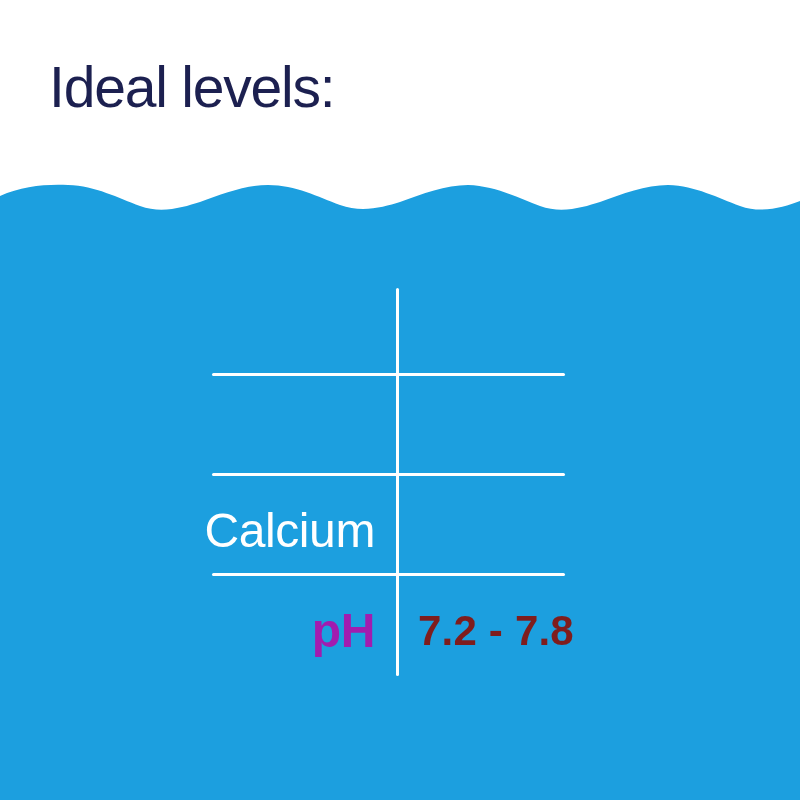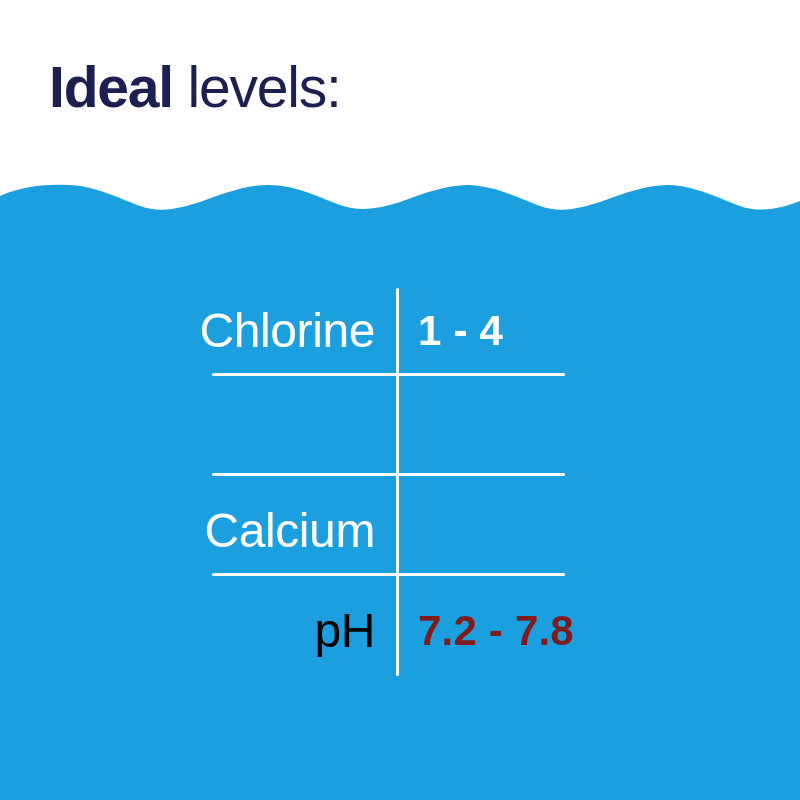--- a/index.html
+++ b/index.html
@@ -28,21 +28,21 @@
     position: absolute;
     left: 49px;
     top: 59px;
     white-space: nowrap;
     line-height: 1;
     font-size: 57px;
     letter-spacing: -1.2px;
     color: #1c2050;
   }
   .title-bold {
-    font-weight: 700;
+    font-weight: 400;
     text-align: right;
   }
   .title-regular {
     font-weight: 400;
     margin-top: 32px;
   }
 
   
   .water {
     position: absolute;
@@ -161,29 +161,25 @@
     </svg>
   </div>
 
   <div class="levels-table">
 
     <div class="v-divider" style="background: rgb(255, 255, 255);"></div>
     <div class="h-divider r1" style="background: rgb(255, 255, 255);"></div>
     <div class="h-divider r2" style="background: rgb(255, 255, 255);"></div>
     <div class="h-divider r3" style="background: rgb(255, 255, 255);"></div>
 
-    <div class="row r0">
-      <div class="row-label" style="color: rgb(255, 255, 255);">Chlorine</div>
-      <div class="row-value" style="color: rgb(255, 255, 255);">1 - 4</div>
-    </div>
 
 
     <div class="row r2">
       <div class="row-label" style="color: rgb(255, 255, 255);">Calcium</div>
     </div>
 
     <div class="row r3">
-      <div class="row-label" style="color: #000000;">pH</div>
+      <div class="row-label" style="color: #a21caf; font-weight: bold;">pH</div>
       <div class="row-value" style="color: #7f1d1d;">7.2 - 7.8</div>
     </div>
 
   </div>
 </div>
 
 </body></html>

